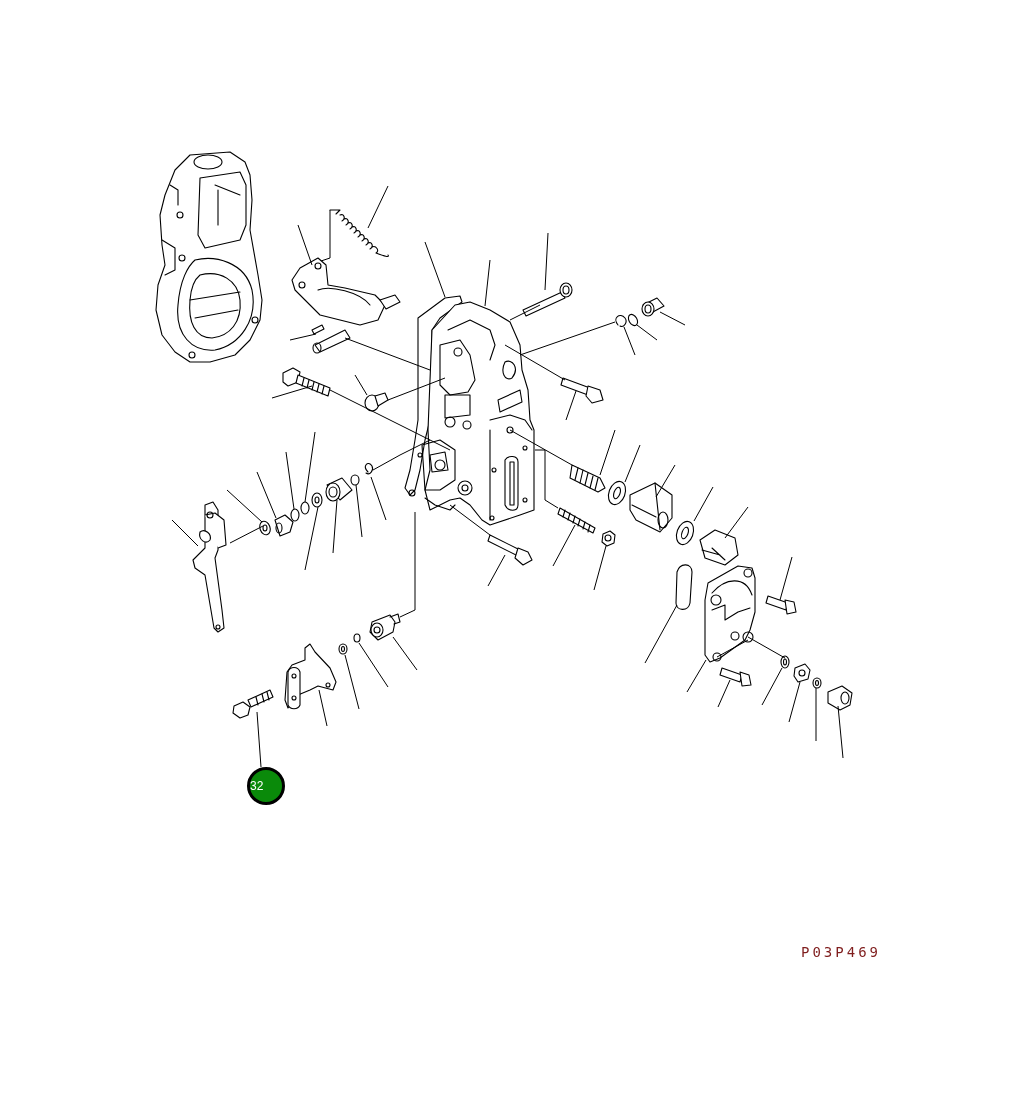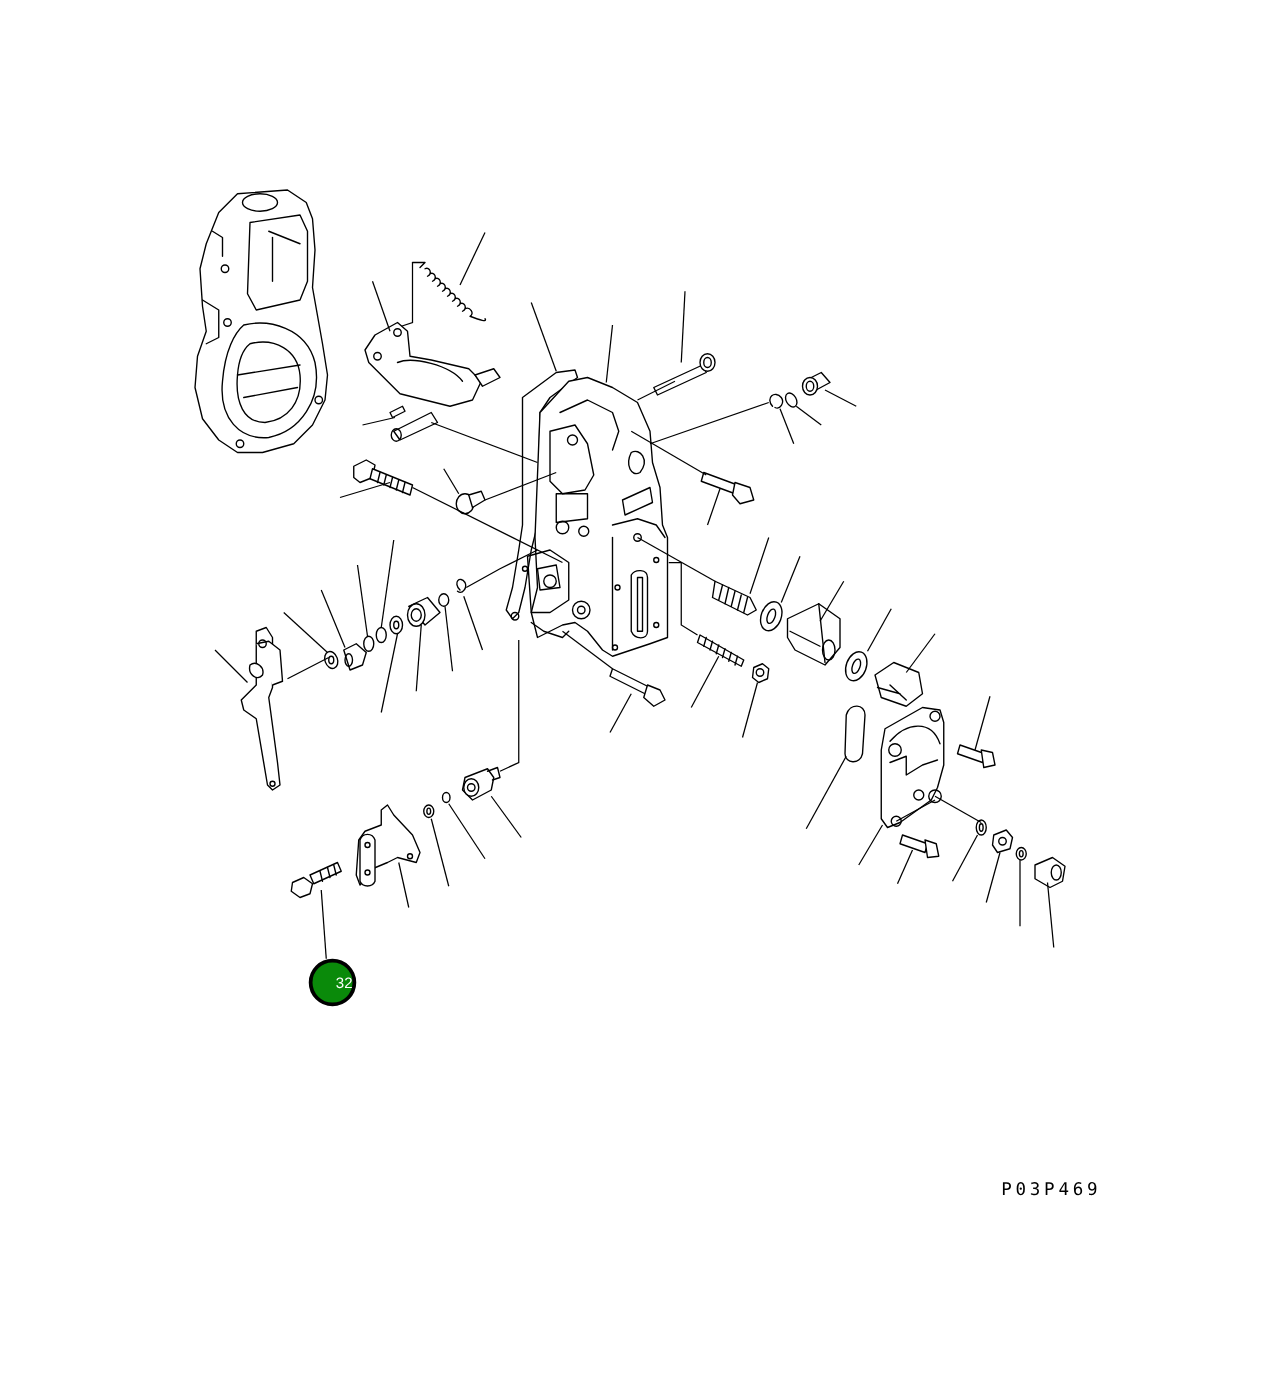--- a/index.html
+++ b/index.html
@@ -2,22 +2,22 @@
 <html><head>
   <meta charset="utf-8">
   <style>
     html, body { margin: 0; padding: 0; background: #ffffff; }
     body { width: 1022px; height: 1109px; position: relative; overflow: hidden; font-family: "DejaVu Sans", sans-serif; }
     #diagram { position: absolute; left: 0; top: 0; width: 1022px; height: 1109px; }
     #diagram * { vector-effect: non-scaling-stroke; }
     .ln { fill: none; stroke: #000; stroke-width: 1.1; stroke-linecap: round; stroke-linejoin: round; }
     .ldr { fill: none; stroke: #000; stroke-width: 1; }
     .part { fill: #fff; stroke: #000; stroke-width: 1.1; stroke-linejoin: round; }
-    .callout { position: absolute; width: 38px; height: 38px; border-radius: 50%; background: #0a8a0a; border: 3px solid #000; box-sizing: border-box; display: flex; align-items: center; justify-content: flex-end; color: #fff; font-family: "Liberation Sans", sans-serif; font-size: 12px; cursor: pointer; }
-    .drawing-code { position: absolute; font-family: "DejaVu Sans Mono", monospace; font-size: 14px; letter-spacing: 3px; color: #000000; }
+    .callout { position: absolute; width: 38px; height: 38px; border-radius: 50%; background: #0a8a0a; border: 3px solid #000; box-sizing: border-box; display: flex; align-items: center; justify-content: flex-start; color: #fff; font-family: "Liberation Sans", sans-serif; font-size: 12px; cursor: pointer; }
+    .drawing-code { position: absolute; font-family: "DejaVu Sans Mono", monospace; font-size: 14px; letter-spacing: 3px; color: #7f1d1d; }
   </style>
 </head>
 <body>
 
 <svg id="diagram" viewBox="0 0 1022 1109" xmlns="http://www.w3.org/2000/svg">
 
   <g>
     <path class="part" d="M175,170 L190,155 L230,152 L245,162 L250,175 L252,200 L250,230 L258,275 L262,300 L260,320 L250,340 L235,355 L210,362 L190,362 L175,352 L162,335 L156,310 L158,285 L165,265 L162,245 L160,215 L165,195 Z"></path>
     <ellipse class="ln" cx="208" cy="162" rx="14" ry="7"></ellipse>
     <path class="ln" d="M200,178 L240,172 L246,185 L246,225 L240,240 L205,248 L198,235 Z"></path>

